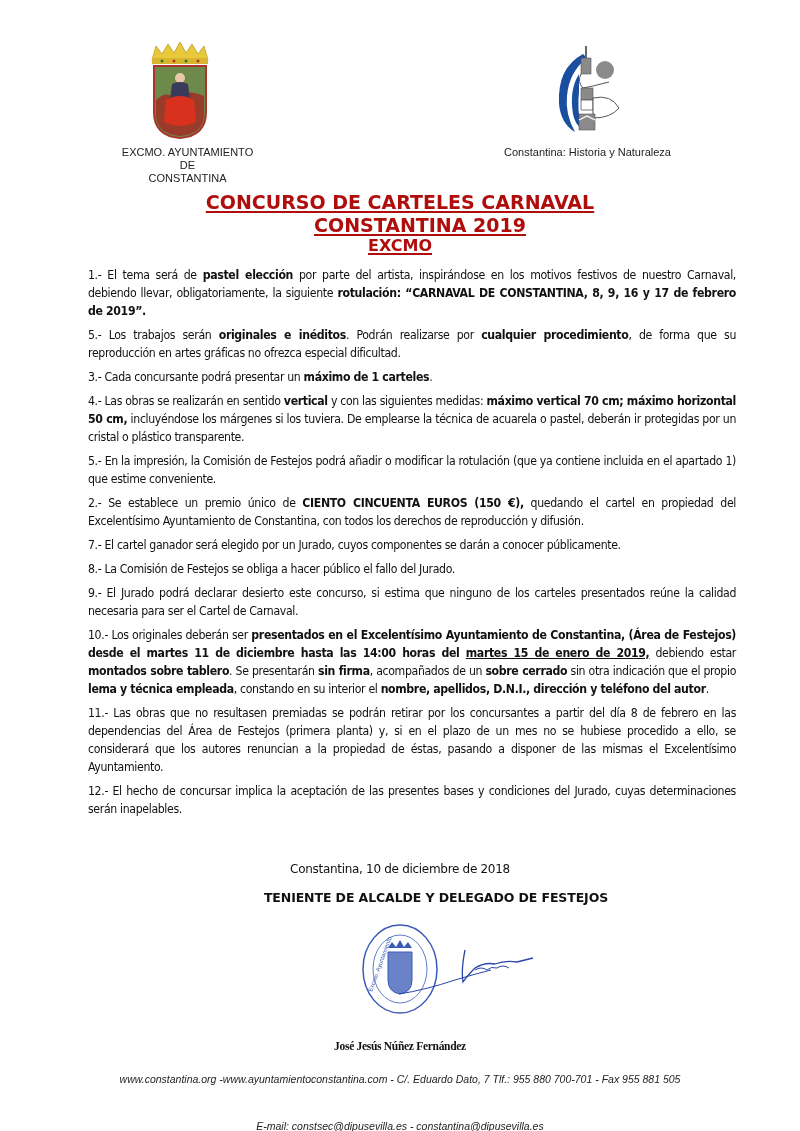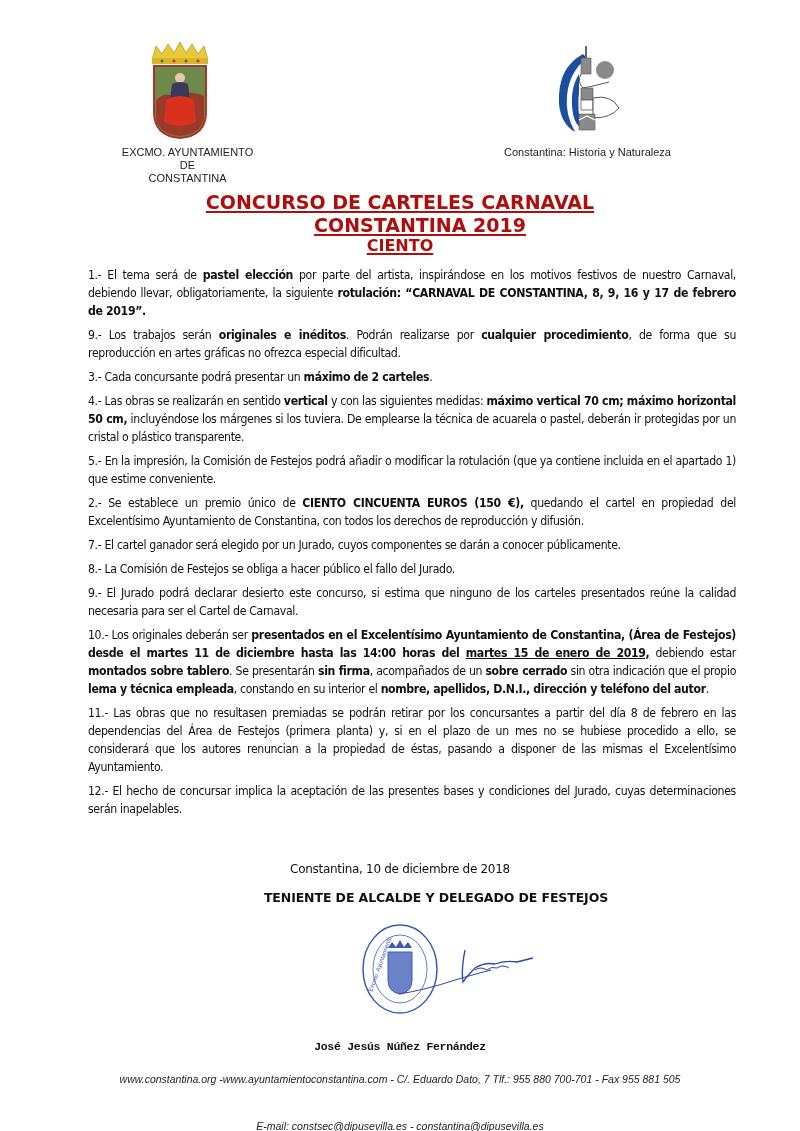--- a/index.html
+++ b/index.html
@@ -56,26 +56,26 @@
     <path d="M28 56 L40 56 L40 66 L28 66 Z" fill="#fff" stroke="#555" stroke-width="0.8"></path>
     <path d="M40 54 Q58 50 66 64 Q58 74 40 74 Z" fill="#fff" stroke="#555" stroke-width="1"></path>
     <path d="M26 70 L42 70 L42 86 L26 86 Z" fill="#8a8a8a" stroke="#555" stroke-width="0.6"></path>
     <path d="M26 76 L34 72 L42 76" fill="none" stroke="#fff" stroke-width="1.2"></path>
   </svg>
 </div>
 <div class="abs hdr-label" style="left:480px;top:146px;width:215px;">Constantina: Historia y Naturaleza</div>
 
 <div class="title" style="top:190px;font-size:19px;line-height:24px;">CONCURSO DE CARTELES CARNAVAL</div>
 <div class="title" style="top:213px;font-size:19px;line-height:24px;padding-left:20px;">CONSTANTINA 2019</div>
-<div class="title" style="top:236px;font-size:16px;line-height:20px;">CIENTO</div>
+<div class="title" style="top:236px;font-size:16px;line-height:20px;">EXCMO</div>
 
 <div class="body-text" style="top:266px;" id="rules">
     <p class="para"><span>1.- El tema será de </span><b>pastel elección</b><span> por parte del artista, inspirándose en los motivos festivos de nuestro Carnaval, debiendo llevar, obligatoriamente, la siguiente </span><b>rotulación: “CARNAVAL DE CONSTANTINA, 8, 9, 16 y 17 de febrero de 2019”.</b></p>
-    <p class="para"><span>9.- Los trabajos serán </span><b>originales e inéditos</b><span>. Podrán realizarse por </span><b>cualquier procedimiento</b><span>, de forma que su reproducción en artes gráficas no ofrezca especial dificultad.</span></p>
-    <p class="para"><span>3.- Cada concursante podrá presentar un </span><b>máximo de 2 carteles</b><span>.</span></p>
+    <p class="para"><span>5.- Los trabajos serán </span><b>originales e inéditos</b><span>. Podrán realizarse por </span><b>cualquier procedimiento</b><span>, de forma que su reproducción en artes gráficas no ofrezca especial dificultad.</span></p>
+    <p class="para"><span>3.- Cada concursante podrá presentar un </span><b>máximo de 1 carteles</b><span>.</span></p>
     <p class="para"><span>4.- Las obras se realizarán en sentido </span><b>vertical</b><span> y con las siguientes medidas: </span><b>máximo vertical 70 cm; máximo horizontal 50 cm,</b><span> incluyéndose los márgenes si los tuviera. De emplearse la técnica de acuarela o pastel, deberán ir protegidas por un cristal o plástico transparente.</span></p>
     <p class="para"><span>5.- En la impresión, la Comisión de Festejos podrá añadir o modificar la rotulación (que ya contiene incluida en el apartado 1) que estime conveniente.</span></p>
     <p class="para"><span>2.- Se establece un premio único de </span><b>CIENTO CINCUENTA EUROS (150 €),</b><span> quedando el cartel en propiedad del Excelentísimo Ayuntamiento de Constantina, con todos los derechos de reproducción y difusión.</span></p>
     <p class="para"><span>7.- El cartel ganador será elegido por un Jurado, cuyos componentes se darán a conocer públicamente.</span></p>
     <p class="para"><span>8.- La Comisión de Festejos se obliga a hacer público el fallo del Jurado.</span></p>
     <p class="para"><span>9.- El Jurado podrá declarar desierto este concurso, si estima que ninguno de los carteles presentados reúne la calidad necesaria para ser el Cartel de Carnaval.</span></p>
     <p class="para"><span>10.- Los originales deberán ser </span><b>presentados en el Excelentísimo Ayuntamiento de Constantina, (Área de Festejos) desde el martes 11 de diciembre hasta las 14:00 horas del </b><b style="text-decoration: underline;">martes 15 de enero de 2019,</b><span> debiendo estar </span><b>montados sobre tablero</b><span>. Se presentarán </span><b>sin firma</b><span>, acompañados de un </span><b>sobre cerrado</b><span> sin otra indicación que el propio </span><b>lema y técnica empleada</b><span>, constando en su interior el </span><b>nombre, apellidos, D.N.I., dirección y teléfono del autor</b><span>.</span></p>
     <p class="para"><span>11.- Las obras que no resultasen premiadas se podrán retirar por los concursantes a partir del día 8 de febrero en las dependencias del Área de Festejos (primera planta) y, si en el plazo de un mes no se hubiese procedido a ello, se considerará que los autores renuncian a la propiedad de éstas, pasando a disponer de las mismas el Excelentísimo Ayuntamiento.</span></p>
     <p class="para"><span>12.- El hecho de concursar implica la aceptación de las presentes bases y condiciones del Jurado, cuyas determinaciones serán inapelables.</span></p>
   </div>
@@ -93,16 +93,16 @@
   </svg>
 </div>
 <div class="abs" style="left:395px;top:940px;width:140px;height:60px;">
   <svg width="140" height="60" viewBox="0 0 140 60">
     <path d="M70 10 Q66 30 68 42 Q72 36 80 28 Q90 22 100 24 Q110 20 122 22 Q130 20 138 18" fill="none" stroke="#2a46a8" stroke-width="1.3"></path>
     <path d="M4 54 Q30 50 60 40 Q80 34 96 30" fill="none" stroke="#2a46a8" stroke-width="1"></path>
     <path d="M80 30 Q86 26 92 30 Q96 26 102 28 Q108 24 114 28" fill="none" stroke="#2a46a8" stroke-width="1"></path>
   </svg>
 </div>
 
-<div class="center-line" style="top:1040px;font-family:Liberation Mono, monospace;font-size:11.5px;font-weight:bold;letter-spacing:-0.3px;">José Jesús Núñez Fernández</div>
+<div class="center-line" style="top:1040px;font-family:Liberation Serif, serif;font-size:11.5px;font-weight:bold;letter-spacing:-0.3px;">José Jesús Núñez Fernández</div>
 
 <div class="center-line footer" style="top:1072px;">www.constantina.org -www.ayuntamientoconstantina.com - C/. Eduardo Dato, 7 Tlf.: 955 880 700-701  -  Fax 955 881 505</div>
 <div class="center-line footer" style="top:1087px;margin-top:32px;">E-mail: constsec@dipusevilla.es - constantina@dipusevilla.es</div>
 
 </body></html>

